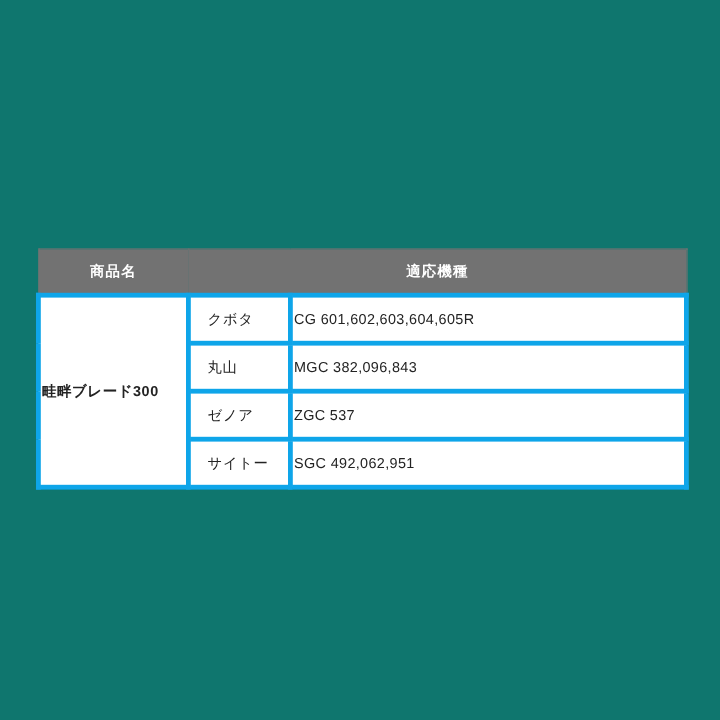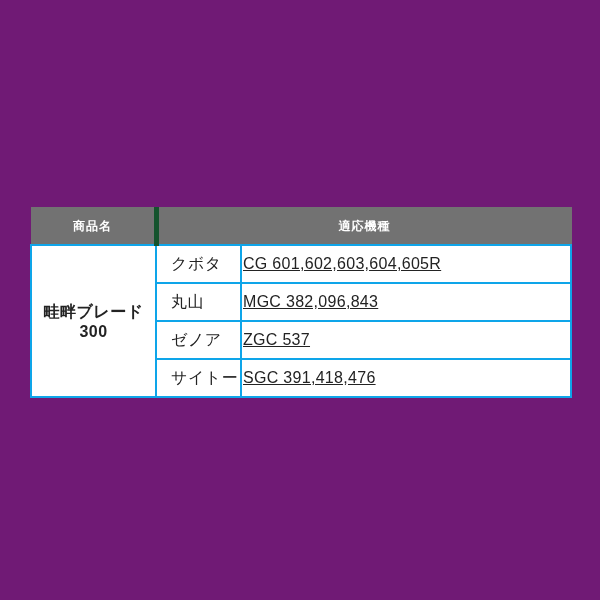--- a/index.html
+++ b/index.html
@@ -10,21 +10,21 @@
     width: 600px;
     height: 600px;
     background: #ffffff;
     font-family: "Liberation Sans", sans-serif;
     -webkit-font-smoothing: antialiased;
   }
   .page {
     position: relative;
     width: 600px;
     height: 600px;
-    background: #701a75;
+    background: #0f766e;
     overflow: hidden;
   }
   .table-wrap {
     position: absolute;
     left: 30px;
     top: 207px;
     width: 540px;
   }
   table.spec {
     border-collapse: collapse;
@@ -36,49 +36,47 @@
     color: #ffffff;
     font-size: 12px;
     font-weight: bold;
     text-align: center;
     height: 34px;
     letter-spacing: 1px;
     border: 1px solid #727272;
     vertical-align: middle;
   }
   table.spec th.head-cell.sep {
-    border-left: 5px solid #14532d;
+    border-left: 1px solid #14532d;
   }
   table.spec td {
-    border: 2px solid #0ea5e9;
-    font-size: 16px;
+    border: 4px solid #0ea5e9;
+    font-size: 12px;
     color: #232323;
     height: 34px;
     vertical-align: middle;
     background: #ffffff;
   }
   td.product-name {
-    text-align: center;
     font-weight: bold;
     font-size: 12.5px;
     color: #1f1f1f;
     letter-spacing: 0.5px;
     border-right: 1px solid #c9c9c9;
   }
   td.maker {
     padding-left: 14px;
     font-size: 12px;
     color: #2a2a2a;
     letter-spacing: 0.5px;
   }
   td.models {
     font-size: 12px;
     color: #2a2a2a;
     letter-spacing: 0.3px;
-    text-decoration: underline;
   }
   .col-a { width: 125px; }
   .col-b { width: 85px; }
   .col-c { width: 330px; }
 </style>
 </head>
 <body>
 
 <div class="page">
   <div class="table-wrap">
@@ -103,18 +101,18 @@
         <tr>
           <td class="maker">丸山</td>
           <td class="models">MGC 382,096,843</td>
         </tr>
         <tr>
           <td class="maker">ゼノア</td>
           <td class="models">ZGC 537</td>
         </tr>
         <tr>
           <td class="maker">サイトー</td>
-          <td class="models">SGC 391,418,476</td>
+          <td class="models">SGC 492,062,951</td>
         </tr>
       </tbody>
     </table>
   </div>
 </div>
 
 </body></html>

